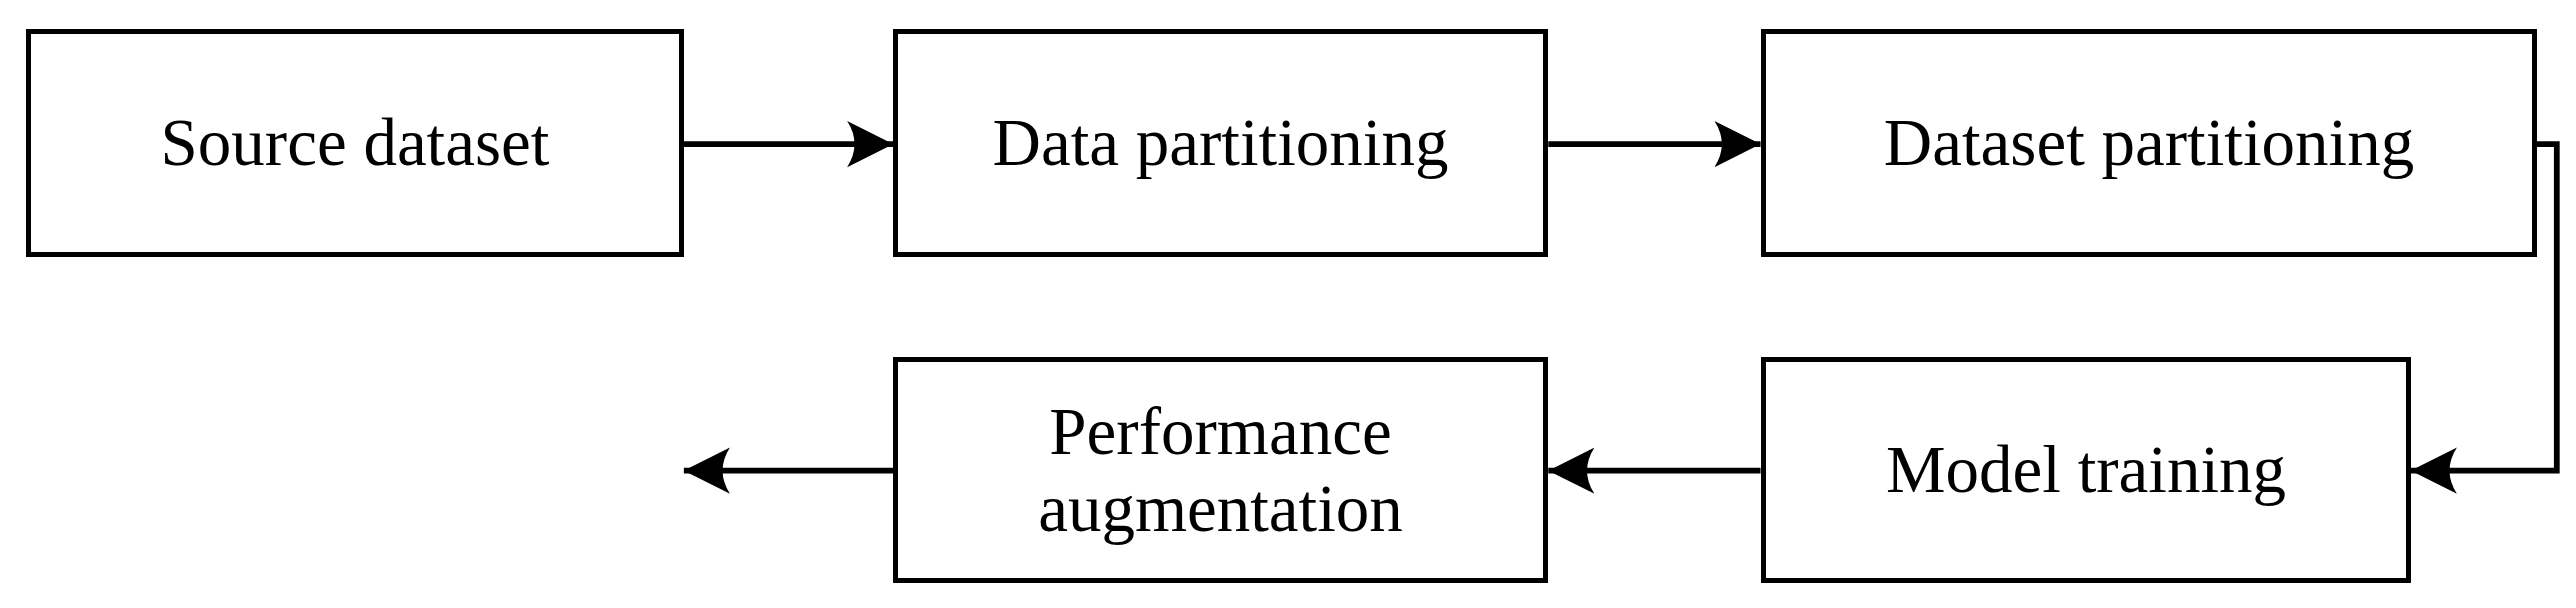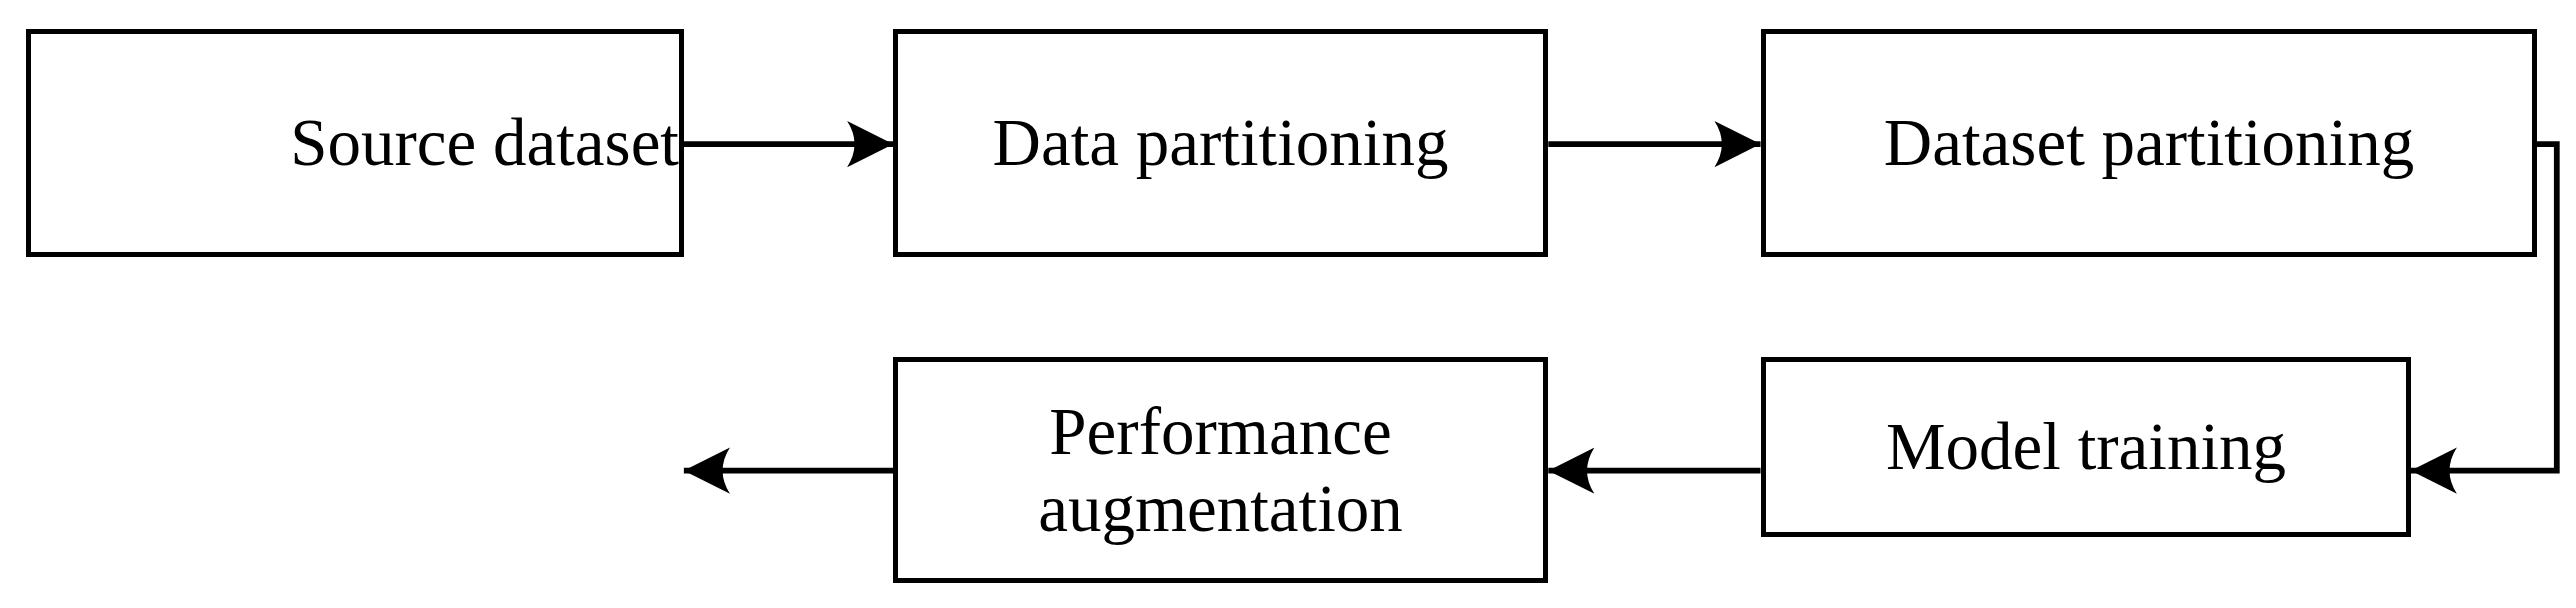--- a/index.html
+++ b/index.html
@@ -26,26 +26,26 @@
     text-align: center;
     color: #000000;
     font-size: 67px;
     line-height: 1.15;
   }
   .node .label {
     white-space: pre-line;
   }
   
   
-  #node-source-dataset            { left: 26px;   top: 29px;  width: 658px; height: 228px; justify-content: flex-end; }
+  #node-source-dataset            { left: 26px;   top: 29px;  width: 658px; height: 228px; }
   #node-data-augmentation         { left: 893px;  top: 29px;  width: 655px; height: 228px; }
   #node-dataset-partitioning      { left: 1761px; top: 29px;  width: 776px; height: 228px; }
   #node-output                    { left: 26px;   top: 357px; width: 658px; height: 226px; }
   #node-performance-verification  { left: 893px;  top: 357px; width: 655px; height: 226px; }
-  #node-model-training            { left: 1761px; top: 357px; width: 650px; height: 180px; }
+  #node-model-training            { left: 1761px; top: 357px; width: 650px; height: 226px; }
 
   #edges-layer {
     position: absolute;
     left: 0;
     top: 0;
     width: 2576px;
     height: 609px;
     pointer-events: none;
   }
   .edge {

